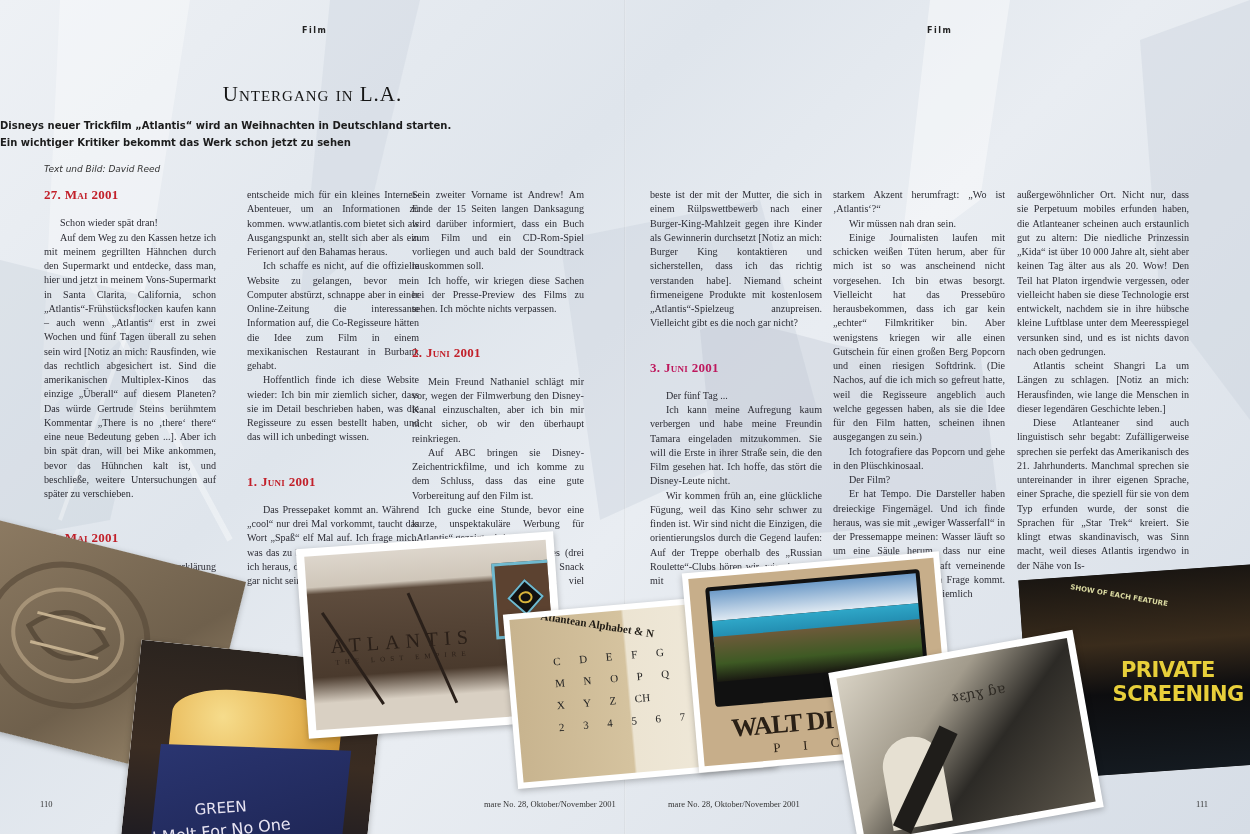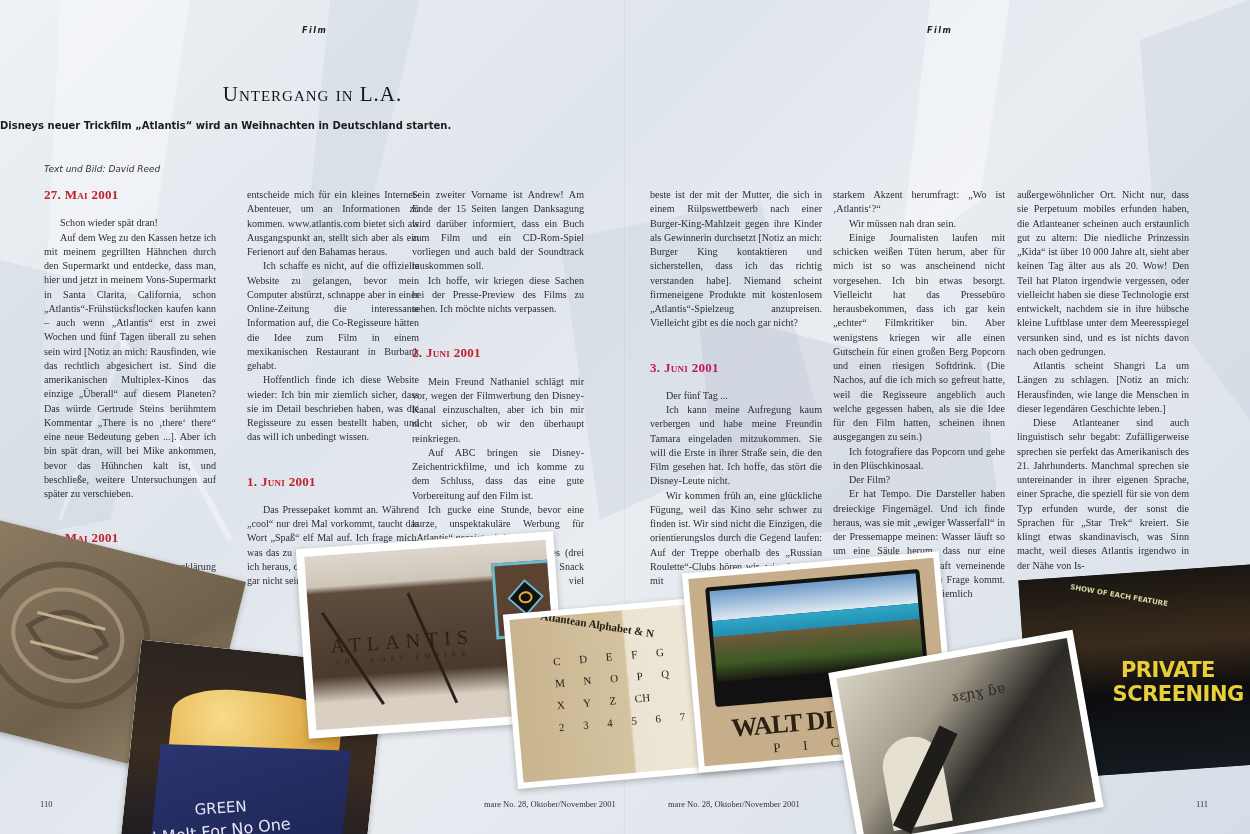--- a/index.html
+++ b/index.html
@@ -1,21 +1,21 @@
 <!DOCTYPE html>
 <html><head>
 <meta charset="utf-8">
 <style>
   html,body{margin:0;padding:0;}
   body{width:1250px;height:834px;overflow:hidden;position:relative;
     background:linear-gradient(135deg,#eef1f5 0%,#dfe5ec 35%,#e9edf2 55%,#d6dde6 100%);
     font-family:"Liberation Serif","DejaVu Serif",serif;color:#2a2a30;}
   .bgshape{position:absolute;pointer-events:none;}
   .spine{position:absolute;left:624px;top:0;width:2px;height:834px;background:linear-gradient(90deg,rgba(0,0,0,0.06),rgba(255,255,255,0.3));}
-  .section-label{position:absolute;top:26px;font-family:"DejaVu Sans",sans-serif;font-weight:bold;font-size:8px;letter-spacing:1.5px;color:#222;font-style:italic;}
+  .section-label{position:absolute;top:26px;font-family:"DejaVu Sans",sans-serif;font-weight:bold;font-size:8px;letter-spacing:1.5px;color:#222;}
   .title{position:absolute;left:0;width:625px;top:82px;text-align:center;font-family:"Liberation Serif",serif;font-size:21px;letter-spacing:1px;color:#151515;font-variant:small-caps;}
   .subtitle{position:absolute;left:0;width:625px;top:117px;text-align:left;font-family:"DejaVu Sans",sans-serif;font-weight:bold;font-size:10px;line-height:17px;color:#1c1c1c;}
   .byline{position:absolute;left:44px;top:164px;font-family:"DejaVu Sans",sans-serif;font-style:italic;font-size:9px;color:#333;}
   .col{position:absolute;top:188px;width:172px;font-family:"Liberation Serif",serif;font-size:10.1px;line-height:14.25px;text-align:justify;hyphens:auto;color:#2c2c34;}
   .col p{margin:0;text-indent:16px;}
   .col p.noind{text-indent:0;}
   .date{font-family:"Liberation Serif",serif;color:#c2202a;font-variant:small-caps;font-size:13px;font-weight:bold;letter-spacing:0.3px;margin:0 0 14px 0;text-indent:0;}
   .gap{height:30px;}
   .footer{position:absolute;top:799px;font-family:"Liberation Serif",serif;font-size:8.5px;color:#333;}
   .photo{position:absolute;background:#fff;box-shadow:0 2px 6px rgba(0,0,0,0.25);overflow:hidden;}
@@ -37,20 +37,21 @@
   <line x1="160" y1="240" x2="60" y2="520" stroke="#ffffff" stroke-width="4" opacity="0.35"></line>
 </svg>
 <div class="spine"></div>
 
 <div class="section-label" style="left:302px;">Film</div>
 <div class="section-label" style="left:927px;">Film</div>
 
 <div class="title">Untergang in L.A.</div>
 <div class="subtitle">
   <div>Disneys neuer Trickfilm „Atlantis“ wird an Weihnachten in Deutschland starten.</div>
+  <div>Ein wichtiger Kritiker bekommt das Werk schon jetzt zu sehen</div>
 </div>
 <div class="byline">Text und Bild: David Reed</div>
 
 <div class="col" style="left:44px;">
     <h3 class="date" style="color: rgb(194, 32, 42);">27. Mai 2001</h3>
     <p>Schon wieder spät dran!</p>
     <p>Auf dem Weg zu den Kassen hetze ich mit meinem gegrillten Hähnchen durch den Supermarkt und entdecke, dass man, hier und jetzt in meinem Vons-Supermarkt in Santa Clarita, California, schon „Atlantis“-Frühstücksflocken kaufen kann – auch wenn „Atlantis“ erst in zwei Wochen und fünf Tagen überall zu sehen sein wird [Notiz an mich: Rausfinden, wie das rechtlich abgesichert ist. Sind die amerikanischen Multiplex-Kinos das einzige „Überall“ auf diesem Planeten? Das würde Gertrude Steins berühmtem Kommentar „There is no ‚there‘ there“ eine neue Bedeutung geben ...]. Aber ich bin spät dran, will bei Mike ankommen, bevor das Hühnchen kalt ist, und beschließe, weitere Untersuchungen auf später zu verschieben.</p>
     <div class="gap"></div>
     <h3 class="date" style="color: rgb(194, 32, 42);">29. Mai 2001</h3>
     <p>Habe noch keinerlei Presseerklärung von den „Atlantis“-Leuten bekommen und</p>

